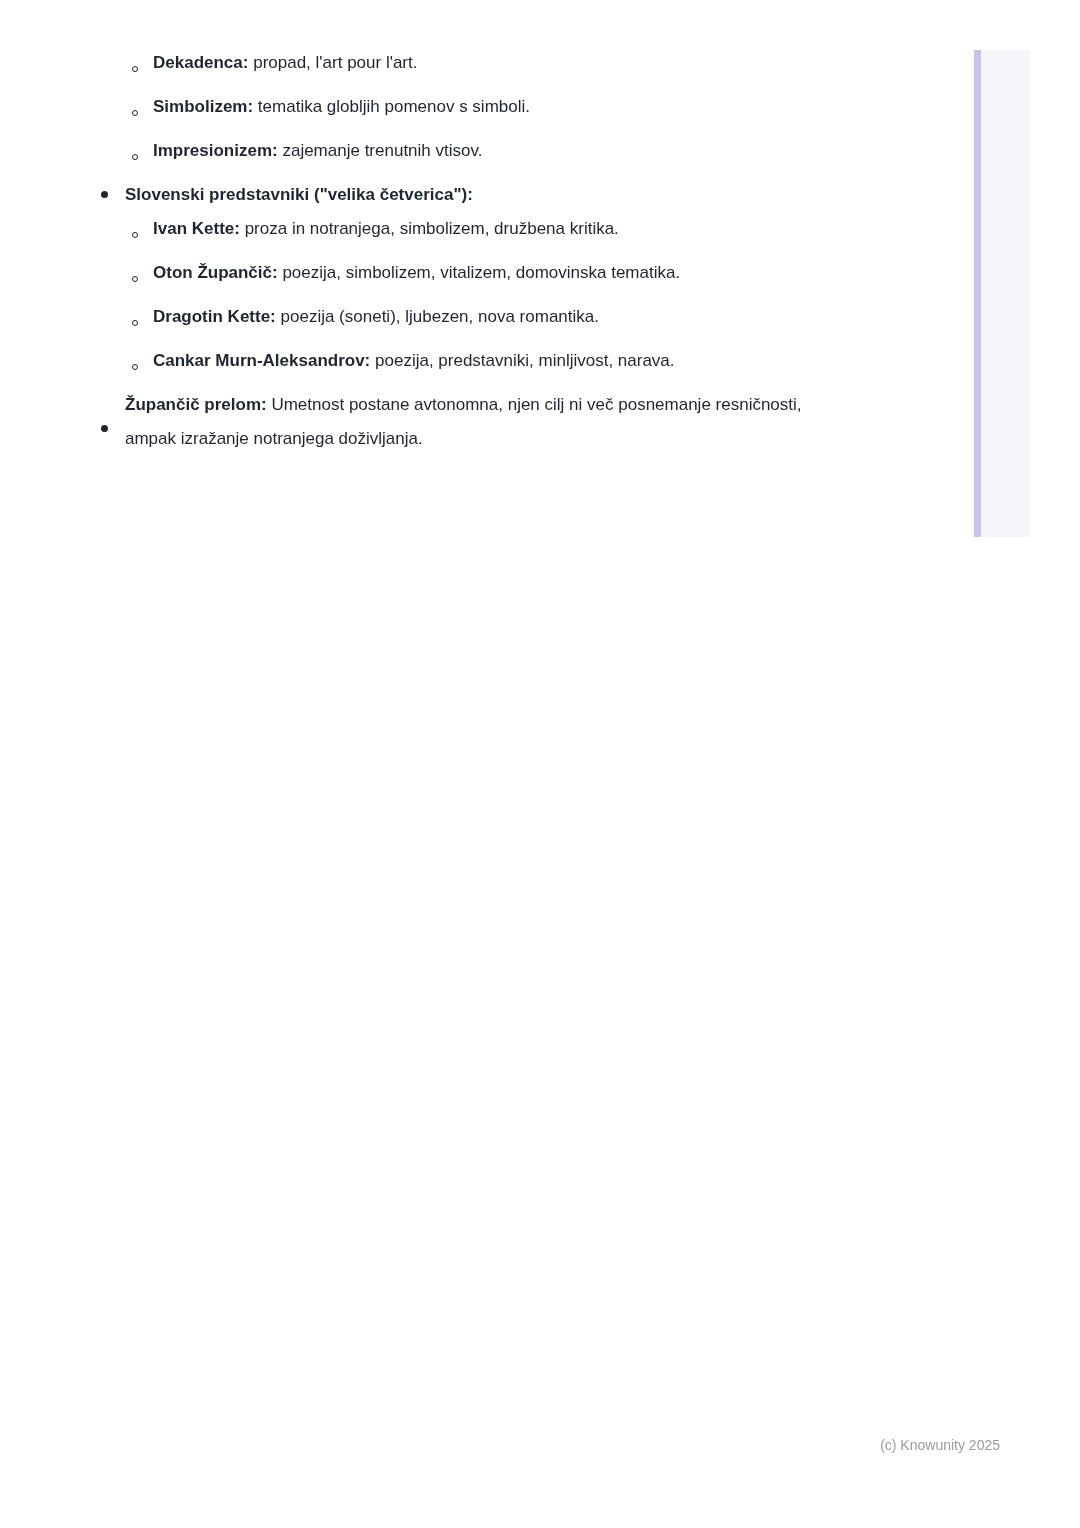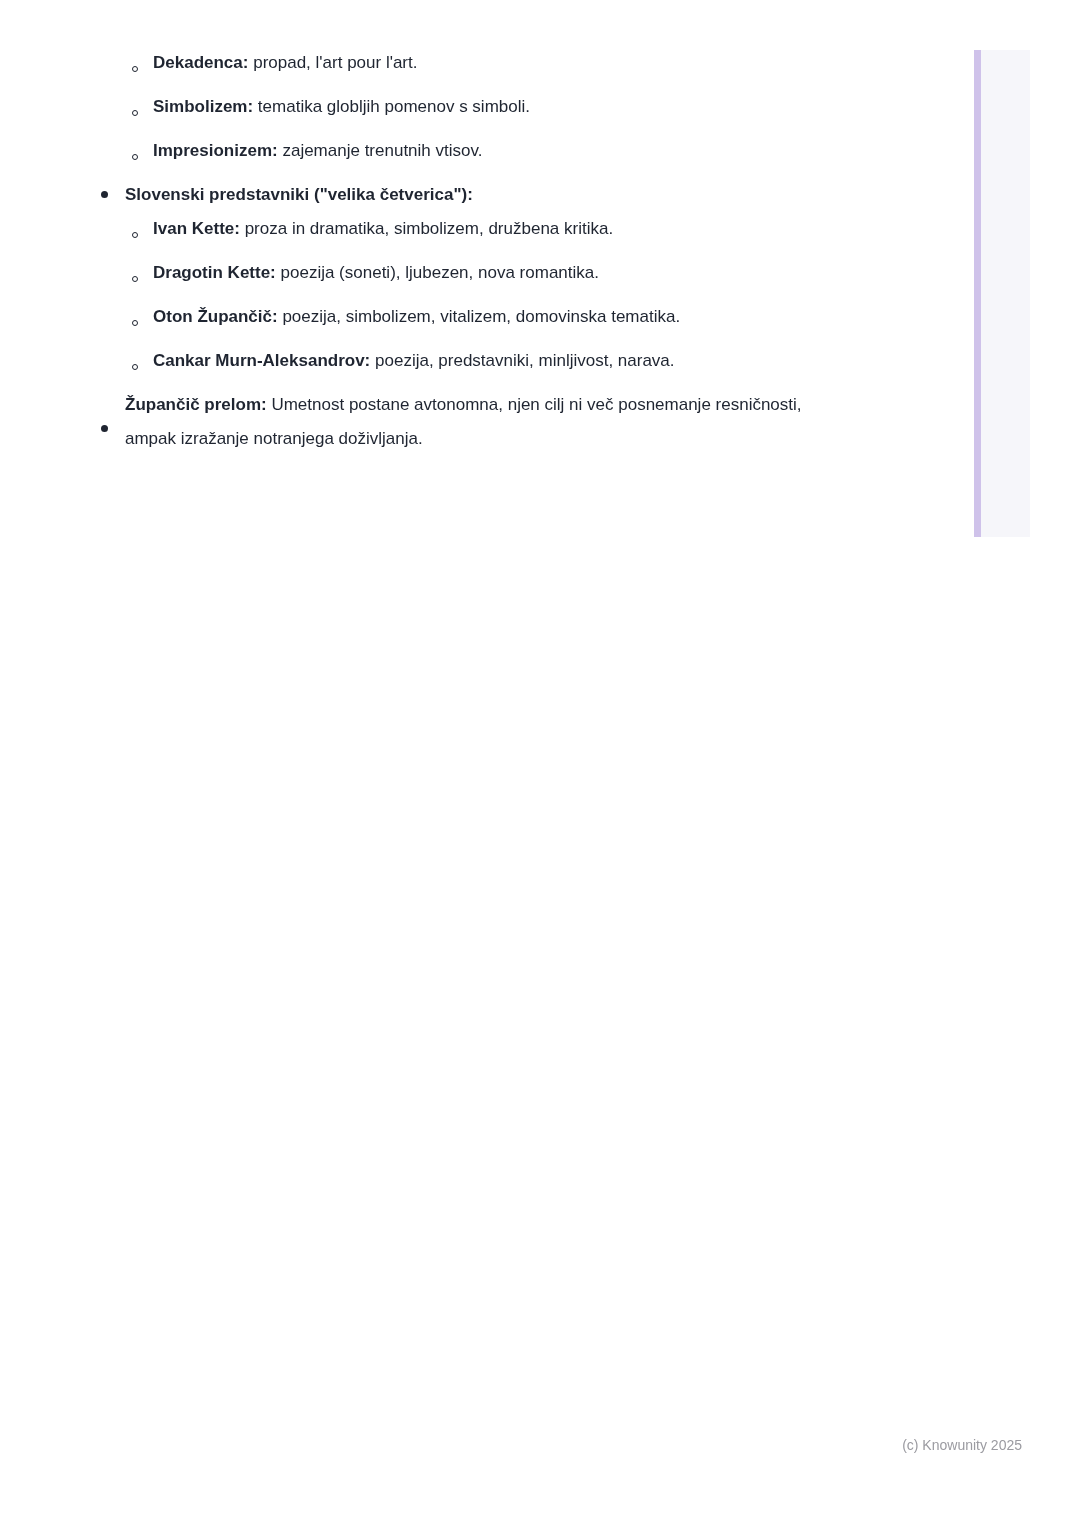--- a/index.html
+++ b/index.html
@@ -57,21 +57,21 @@
     top: 50px;
     width: 56px;
     height: 487px;
     background: #f6f6fa;
     border-left: 7px solid #cfc2ea;
   }
 
   .footer {
     position: absolute;
     top: 1436px;
-    right: 58px;
+    right: 80px;
     font-size: 14px;
     color: #9b9ba1;
     line-height: 18px;
   }
 </style>
 </head>
 <body>
 
 <div class="content">
 
@@ -92,29 +92,29 @@
 
   <ul class="blist">
     <li class="item-block lvl1">
       <div class="row">
         <span class="bullet bullet-disc"></span>
         <span class="text"><b>Slovenski predstavniki ("velika četverica"):</b></span>
       </div>
       <ul class="blist nested">
         <li class="item lvl2">
           <span class="bullet bullet-circle"></span>
-          <span class="text"><b>Ivan Kette:</b> <span>proza in dramatika, simbolizem, družbena kritika.</span></span>
+          <span class="text"><b>Ivan Kette:</b> <span>proza in notranjega, simbolizem, družbena kritika.</span></span>
+        </li>
+        <li class="item lvl2">
+          <span class="bullet bullet-circle"></span>
+          <span class="text"><b>Oton Župančič:</b> <span>poezija, simbolizem, vitalizem, domovinska tematika.</span></span>
         </li>
         <li class="item lvl2">
           <span class="bullet bullet-circle"></span>
           <span class="text"><b>Dragotin Kette:</b> <span>poezija (soneti), ljubezen, nova romantika.</span></span>
-        </li>
-        <li class="item lvl2">
-          <span class="bullet bullet-circle"></span>
-          <span class="text"><b>Oton Župančič:</b> <span>poezija, simbolizem, vitalizem, domovinska tematika.</span></span>
         </li>
         <li class="item lvl2">
           <span class="bullet bullet-circle"></span>
           <span class="text"><b>Cankar Murn-Aleksandrov:</b> <span>poezija, predstavniki, minljivost, narava.</span></span>
         </li>
       </ul>
     </li>
     <li class="item lvl1">
       <span class="bullet bullet-disc"></span>
       <span class="text"><b>Župančič prelom:</b> <span>Umetnost postane avtonomna, njen cilj ni več posnemanje resničnosti, ampak izražanje notranjega doživljanja.</span></span>

